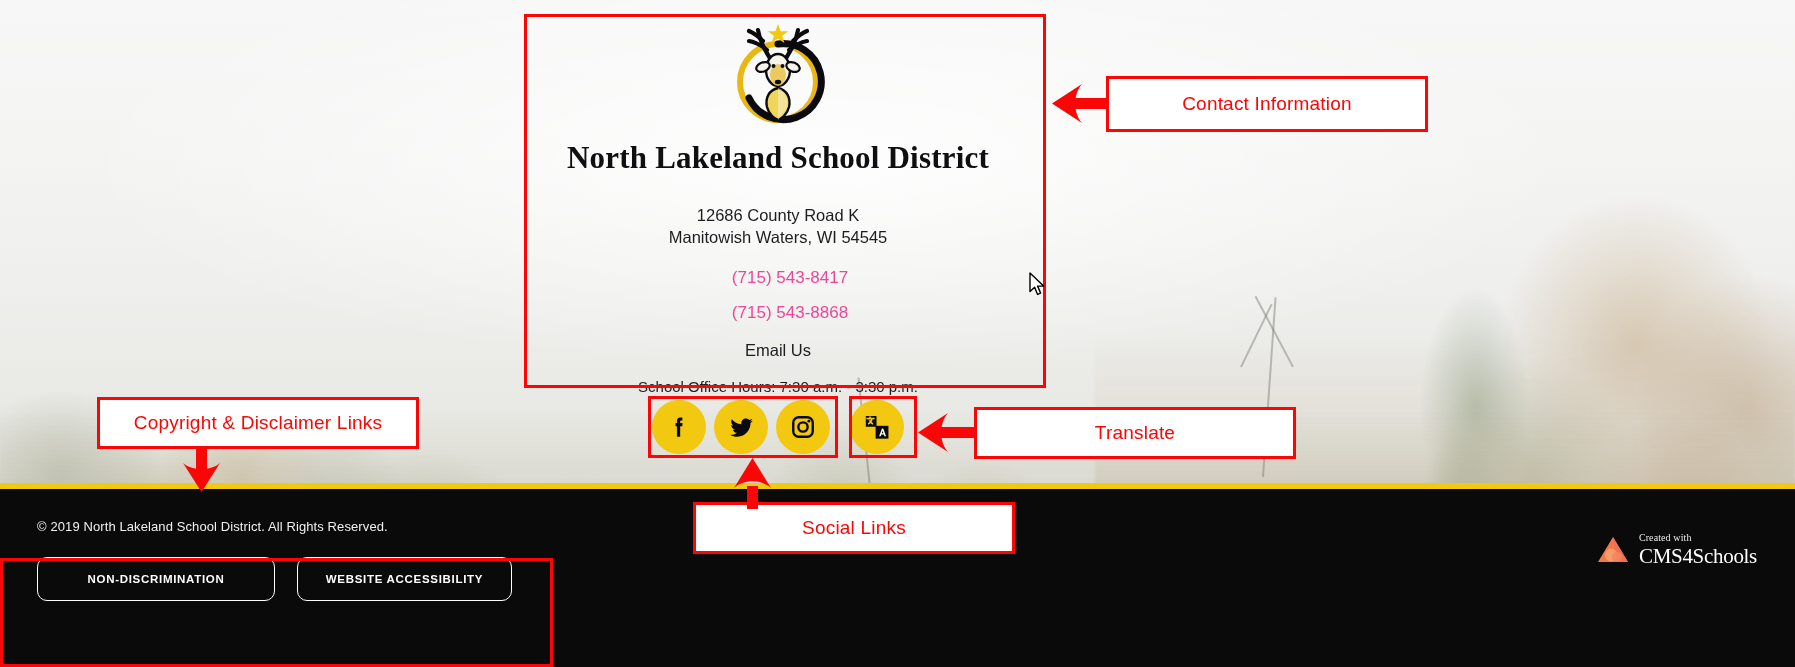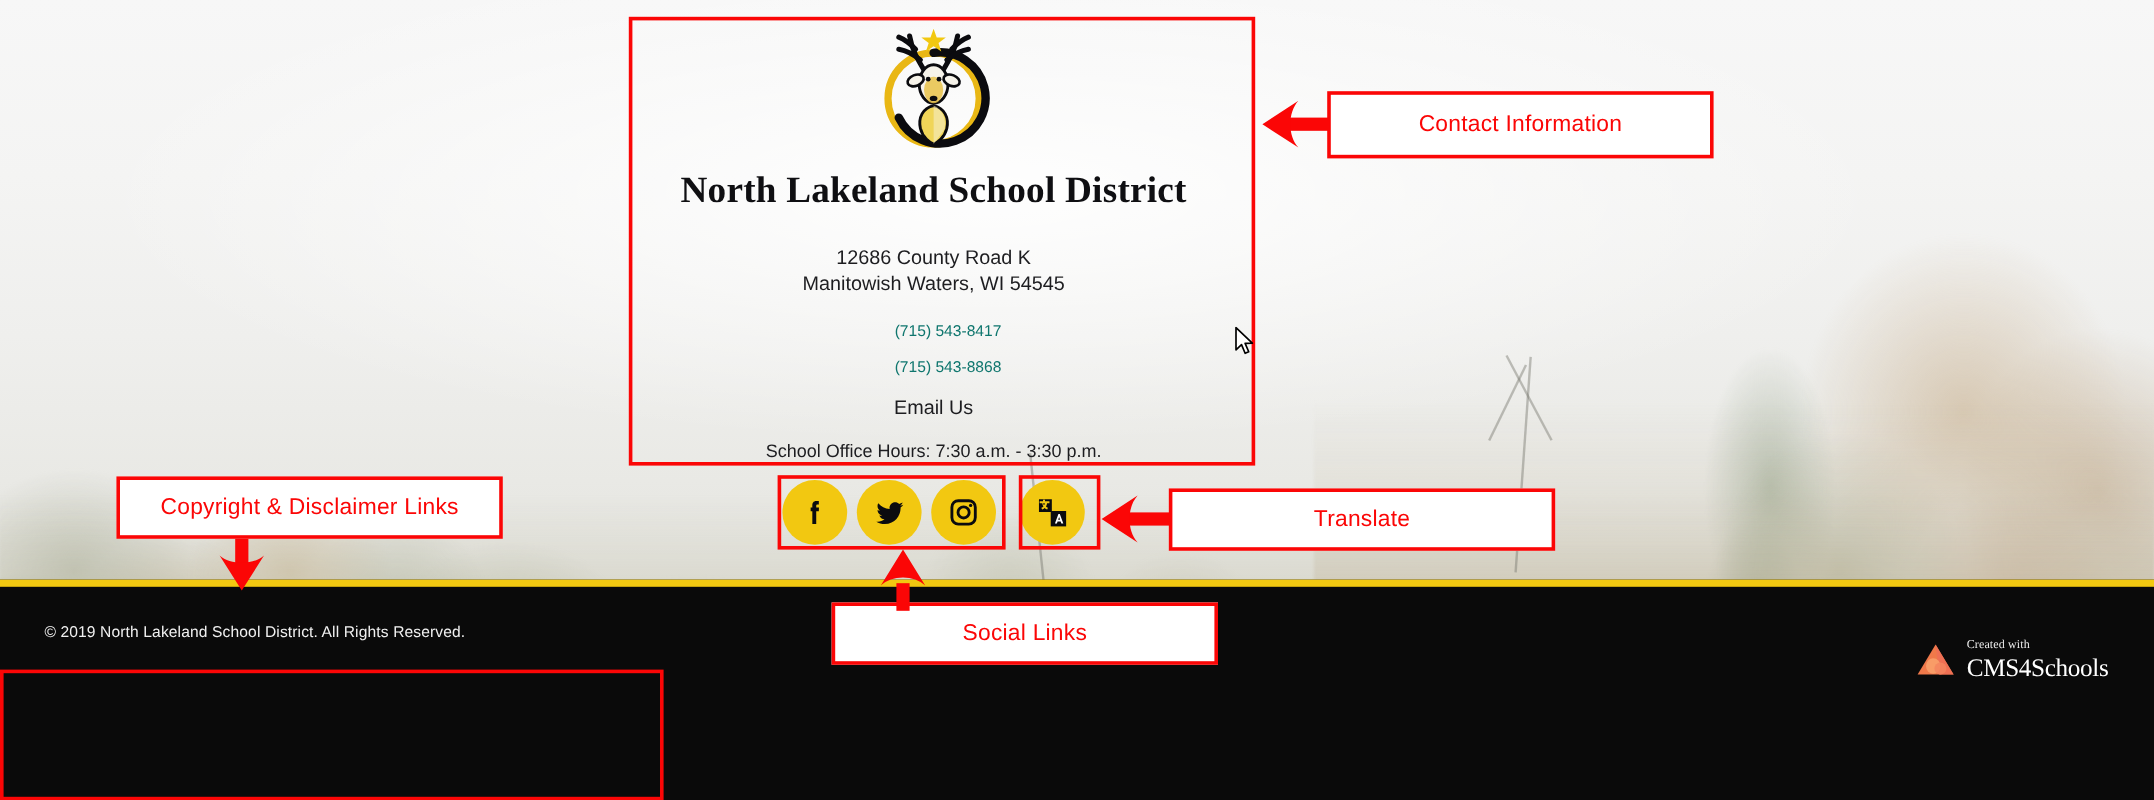--- a/index.html
+++ b/index.html
@@ -121,22 +121,22 @@
     letter-spacing: 0.2px;
   }
   .addr {
     margin-top: 28px;
     font-size: 16.5px;
     color: #1d1d20;
     line-height: 22px;
   }
   .phone {
     margin-top: 20px;
-    font-size: 13px;
-    color: #0f766e;
+    font-size: 17px;
+    color: #ec4899;
     padding-left: 24px;
   }
   .phone.second { margin-top: 15px; }
   .email-link {
     display: inline-block;
     margin-top: 18px;
     font-size: 16.5px;
     color: #1d1d20;
     text-decoration: none;
     cursor: pointer;
@@ -356,20 +356,24 @@
         <path fill="#0b0b0f" d="M11.6 2.6H2.4v9.2h9.2V2.6zM9.9 5.4H8.2c-.1.9-.4 1.7-.8 2.4.4.4.9.7 1.4.9l-.5 1.3c-.7-.3-1.3-.7-1.8-1.2-.5.5-1.2.9-1.9 1.2l-.5-1.3c.6-.2 1.1-.5 1.5-.9-.4-.6-.7-1.4-.8-2.4H2.9V4.1h2.4V3h1.4v1.1h3.2v1.3zm-2.8 0H5.4c.1.6.3 1.1.6 1.5.3-.4.5-.9.6-1.5z"></path>
         <rect x="10.8" y="11" width="11" height="11" fill="#0b0b0f"></rect>
         <path fill="#ffffff" d="M16.3 13.2l-2.5 6.8h1.4l.5-1.5h2.2l.5 1.5h1.4l-2.5-6.8h-1zm-.2 4.1l.7-2.1.7 2.1h-1.4z"></path>
       </svg>
     </div>
   </div>
 
   <div class="bottom-bar">
     <div class="copyright">© 2019 North Lakeland School District. All Rights Reserved.</div>
 
+    <div class="pill-row">
+      <div class="pill">NON-DISCRIMINATION</div>
+      <div class="pill wide">WEBSITE ACCESSIBILITY</div>
+    </div>
 
     <div class="cms-logo">
       <svg class="cms-mark" viewBox="0 0 34 30">
         <path d="M17 2 L32 27 L2 27 Z" fill="#f0794a"></path>
         <path d="M17 2 L32 27 L20 27 Z" fill="#ef6f56" opacity="0.85"></path>
         <ellipse cx="15" cy="20" rx="6" ry="6.5" fill="#f9a06a" opacity="0.9"></ellipse>
         <ellipse cx="21" cy="22" rx="5" ry="5" fill="#f4855f" opacity="0.85"></ellipse>
       </svg>
       <span class="cms-text">
         <span class="cms-created">Created with</span>

